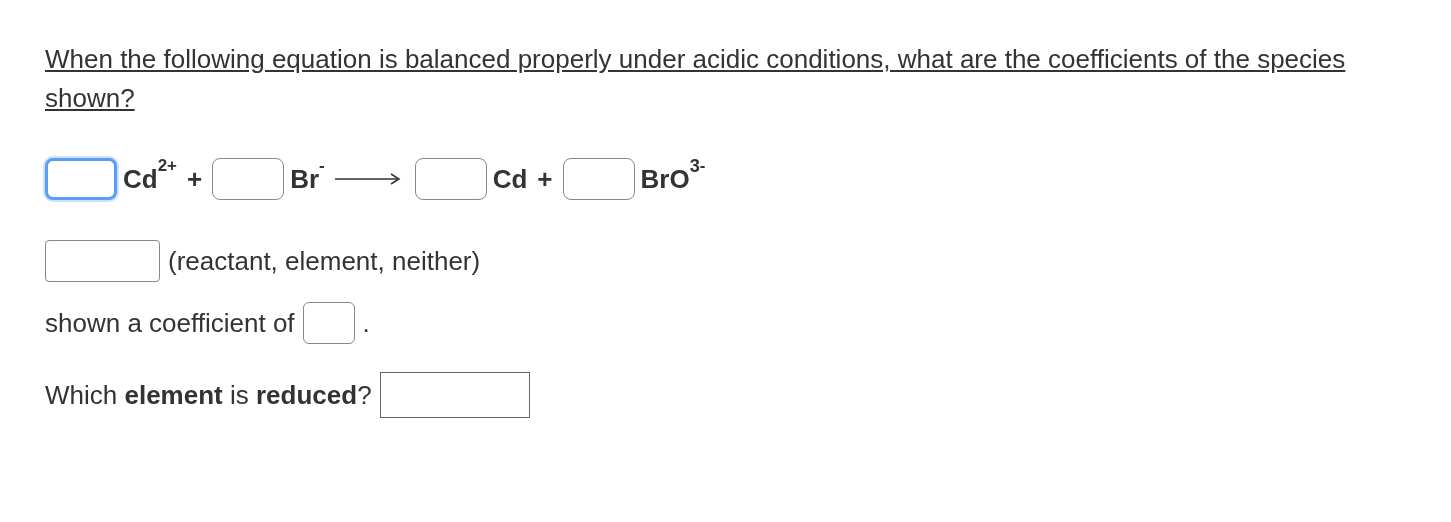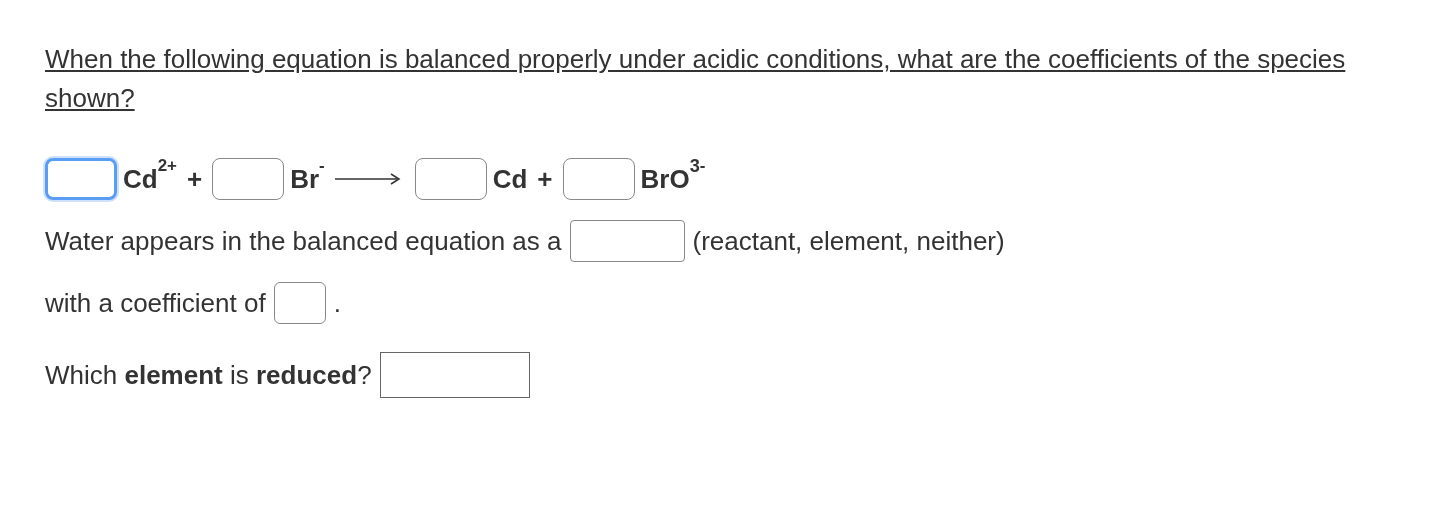--- a/index.html
+++ b/index.html
@@ -16,21 +16,21 @@
     }
     .question-text {
       margin-bottom: 40px;
       text-decoration: underline;
     }
     .equation-row {
       display: flex;
       align-items: center;
       flex-wrap: wrap;
       gap: 6px;
-      margin-bottom: 20px;
+      margin-bottom: 40px;
       font-weight: bold;
     }
     .input-box {
       display: inline-block;
       border: 1px solid #888;
       border-radius: 8px;
       background: #fff;
       height: 42px;
       width: 72px;
       vertical-align: middle;
@@ -130,27 +130,26 @@
   <span class="plus">+</span>
   <span class="input-box"></span>
   <span class="species">
     <span class="base">BrO</span>
       <sub>3</sub>
       <sup>-</sup>
   </span>
 </div>
 
 <div class="text-row">
-  <span>Water appears in the balanced equation as a</span>
   <span class="input-box wide"></span>
   <span>(reactant, element, neither)</span>
 </div>
 
 <div class="text-row">
-  <span>with a coefficient of</span>
+  <span>shown a coefficient of</span>
   <span class="input-box small"></span>
   <span>.</span>
 </div>
 
 <div class="text-row last-row">
   <span>
     <span>Which </span><span class="bold">element</span><span> is </span><span class="bold">reduced</span><span>?</span>
   </span>
   <span class="input-box rect"></span>
 </div>

